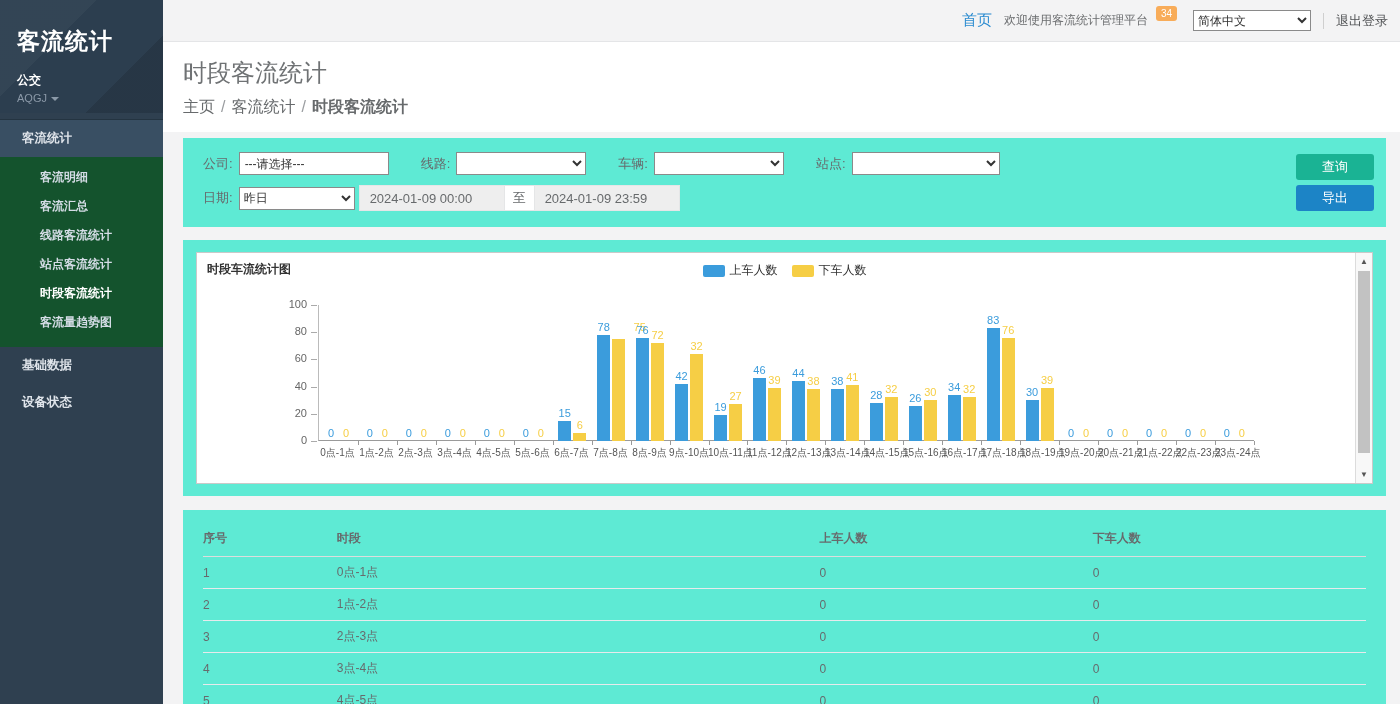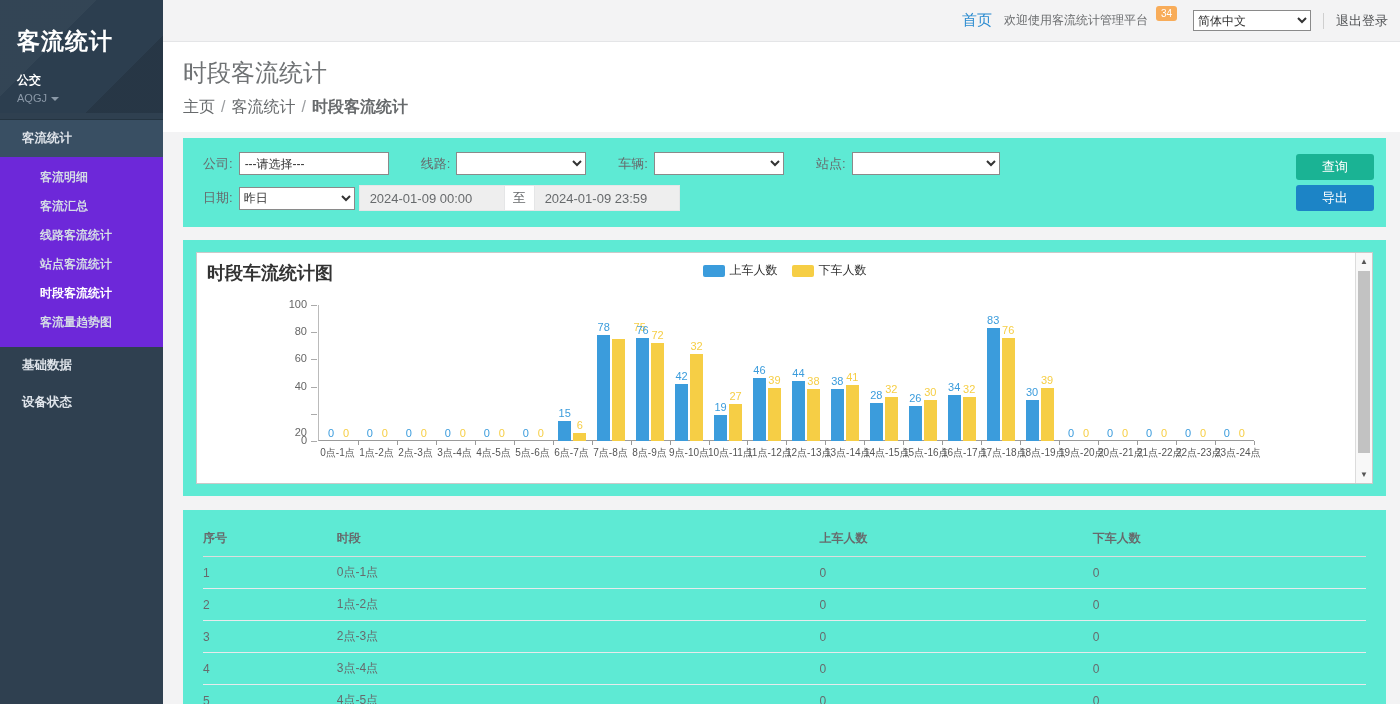--- a/index.html
+++ b/index.html
@@ -18,21 +18,21 @@
       #2c3e4f;
   }
   .brand-title { color:#ffffff; font-size:23px; font-weight:bold; letter-spacing:1px; }
   .brand-org { color:#ffffff; font-size:12px; font-weight:bold; margin-top:15px; }
   .brand-user { color:#8b99a8; font-size:11px; margin-top:3px; cursor:pointer; }
   .brand-user .caret { display:inline-block; margin-left:4px; width:0; height:0;
     border-left:4px solid transparent; border-right:4px solid transparent; border-top:4px solid #8b99a8; vertical-align:middle; }
   .nav { margin-top:6px; }
   .nav-section { display:block; padding:10px 0 10px 22px; font-size:12.5px; font-weight:bold; color:#dfe4ea; cursor:pointer; }
   .nav-section.active { background:#394f63; border-top:1px solid #243441; }
-  .nav-sub { background:#6d28d9; padding:6px 0 10px; }
+  .nav-sub { background:#14532d; padding:6px 0 10px; }
   .nav-sub-item { display:block; padding:6px 0 6px 40px; font-size:12px; font-weight:bold; color:#d4dce5; cursor:pointer; }
   .nav-sub-item.active { color:#ffffff; }
   
   .main { margin-left:163px; }
   .topbar { height:42px; background:#f3f3f4; border-bottom:1px solid #e4e5e7;
     display:flex; align-items:center; justify-content:flex-end; padding-right:12px; gap:12px; }
   .home-link { color:#2a8bd0; font-size:15px; cursor:pointer; }
   .welcome { color:#6a6c6e; font-size:12px; }
   .badge { background:#f8ac59; color:#fff; font-size:10px; border-radius:3px; padding:2px 5px; position:relative; top:-7px; left:-4px; }
   .lang-select { width:118px; height:21px; font-size:12px; color:#333; border:1px solid #8a8a8a; background:#fff;
@@ -67,21 +67,21 @@
     font-size:13px; padding-left:10px; font-family:"Liberation Sans","DejaVu Sans",sans-serif; }
   .date-addon { width:29px; height:26px; background:#ffffff; border:1px solid #e5e6e7; border-left:none; border-right:none;
     display:flex; align-items:center; justify-content:center; font-size:13px; color:#676a6c; }
   .btn { position:absolute; right:12px; width:78px; height:26px; border:none; border-radius:3px;
     color:#ffffff; font-size:13px; cursor:pointer; font-family:"Liberation Sans","DejaVu Sans",sans-serif; }
   .btn-query { top:16px; background:#1ab394; }
   .btn-export { top:47px; background:#1c84c6; }
   
   .chart-panel { margin-top:13px; padding:12px 13px; }
   .chart-box { position:relative; border:1px solid #c9c9c9; height:232px; overflow:hidden; background:#fff; }
-  .chart-title { position:absolute; left:10px; top:8px; font-size:18px; font-weight:bold; color:#333; }
+  .chart-title { position:absolute; left:10px; top:8px; font-size:12px; font-weight:bold; color:#333; }
   .legend { position:absolute; top:9px; left:50%; transform:translateX(-50%); display:flex; align-items:center; gap:14px; }
   .legend-item { display:flex; align-items:center; gap:5px; cursor:pointer; }
   .legend-swatch { width:22px; height:12px; border-radius:2px; }
   .legend-label { font-size:12px; color:#333; }
   .plot-area { position:absolute; left:121px; top:52px; width:936px; height:136px;
     border-bottom:1px solid #9a9a9a; border-left:1px solid #bbb; display:flex; }
   .cat { position:relative; width:39px; height:136px; display:flex; align-items:flex-end; justify-content:center; gap:2px; }
   .cat::after { content:''; position:absolute; right:-1px; top:136px; height:4px; border-right:1px solid #9a9a9a; }
   .barwrap { position:relative; width:13px; height:136px; }
   .bar { position:absolute; bottom:0; left:0; width:13px; }
@@ -191,21 +191,21 @@
             <span class="legend-label">上车人数</span>
           </div>
           <div class="legend-item">
             <span class="legend-swatch" id="sw1" style="background: rgb(246, 206, 69);"></span>
             <span class="legend-label">下车人数</span>
           </div>
         </div>
         <div id="ylabels">
             <div class="ylabel" style="top: 181px;">0</div>
             <div class="ytick" style="top: 188px;"></div>
-            <div class="ylabel" style="top: 153.8px; margin-top: 19px;">20</div>
+            <div class="ylabel" style="top: 153.8px;">20</div>
             <div class="ytick" style="top: 160.8px;"></div>
             <div class="ylabel" style="top: 126.6px;">40</div>
             <div class="ytick" style="top: 133.6px;"></div>
             <div class="ylabel" style="top: 99.4px;">60</div>
             <div class="ytick" style="top: 106.4px;"></div>
             <div class="ylabel" style="top: 72.2px;">80</div>
             <div class="ytick" style="top: 79.2px;"></div>
             <div class="ylabel" style="top: 45px;">100</div>
             <div class="ytick" style="top: 52px;"></div>
           </div>

